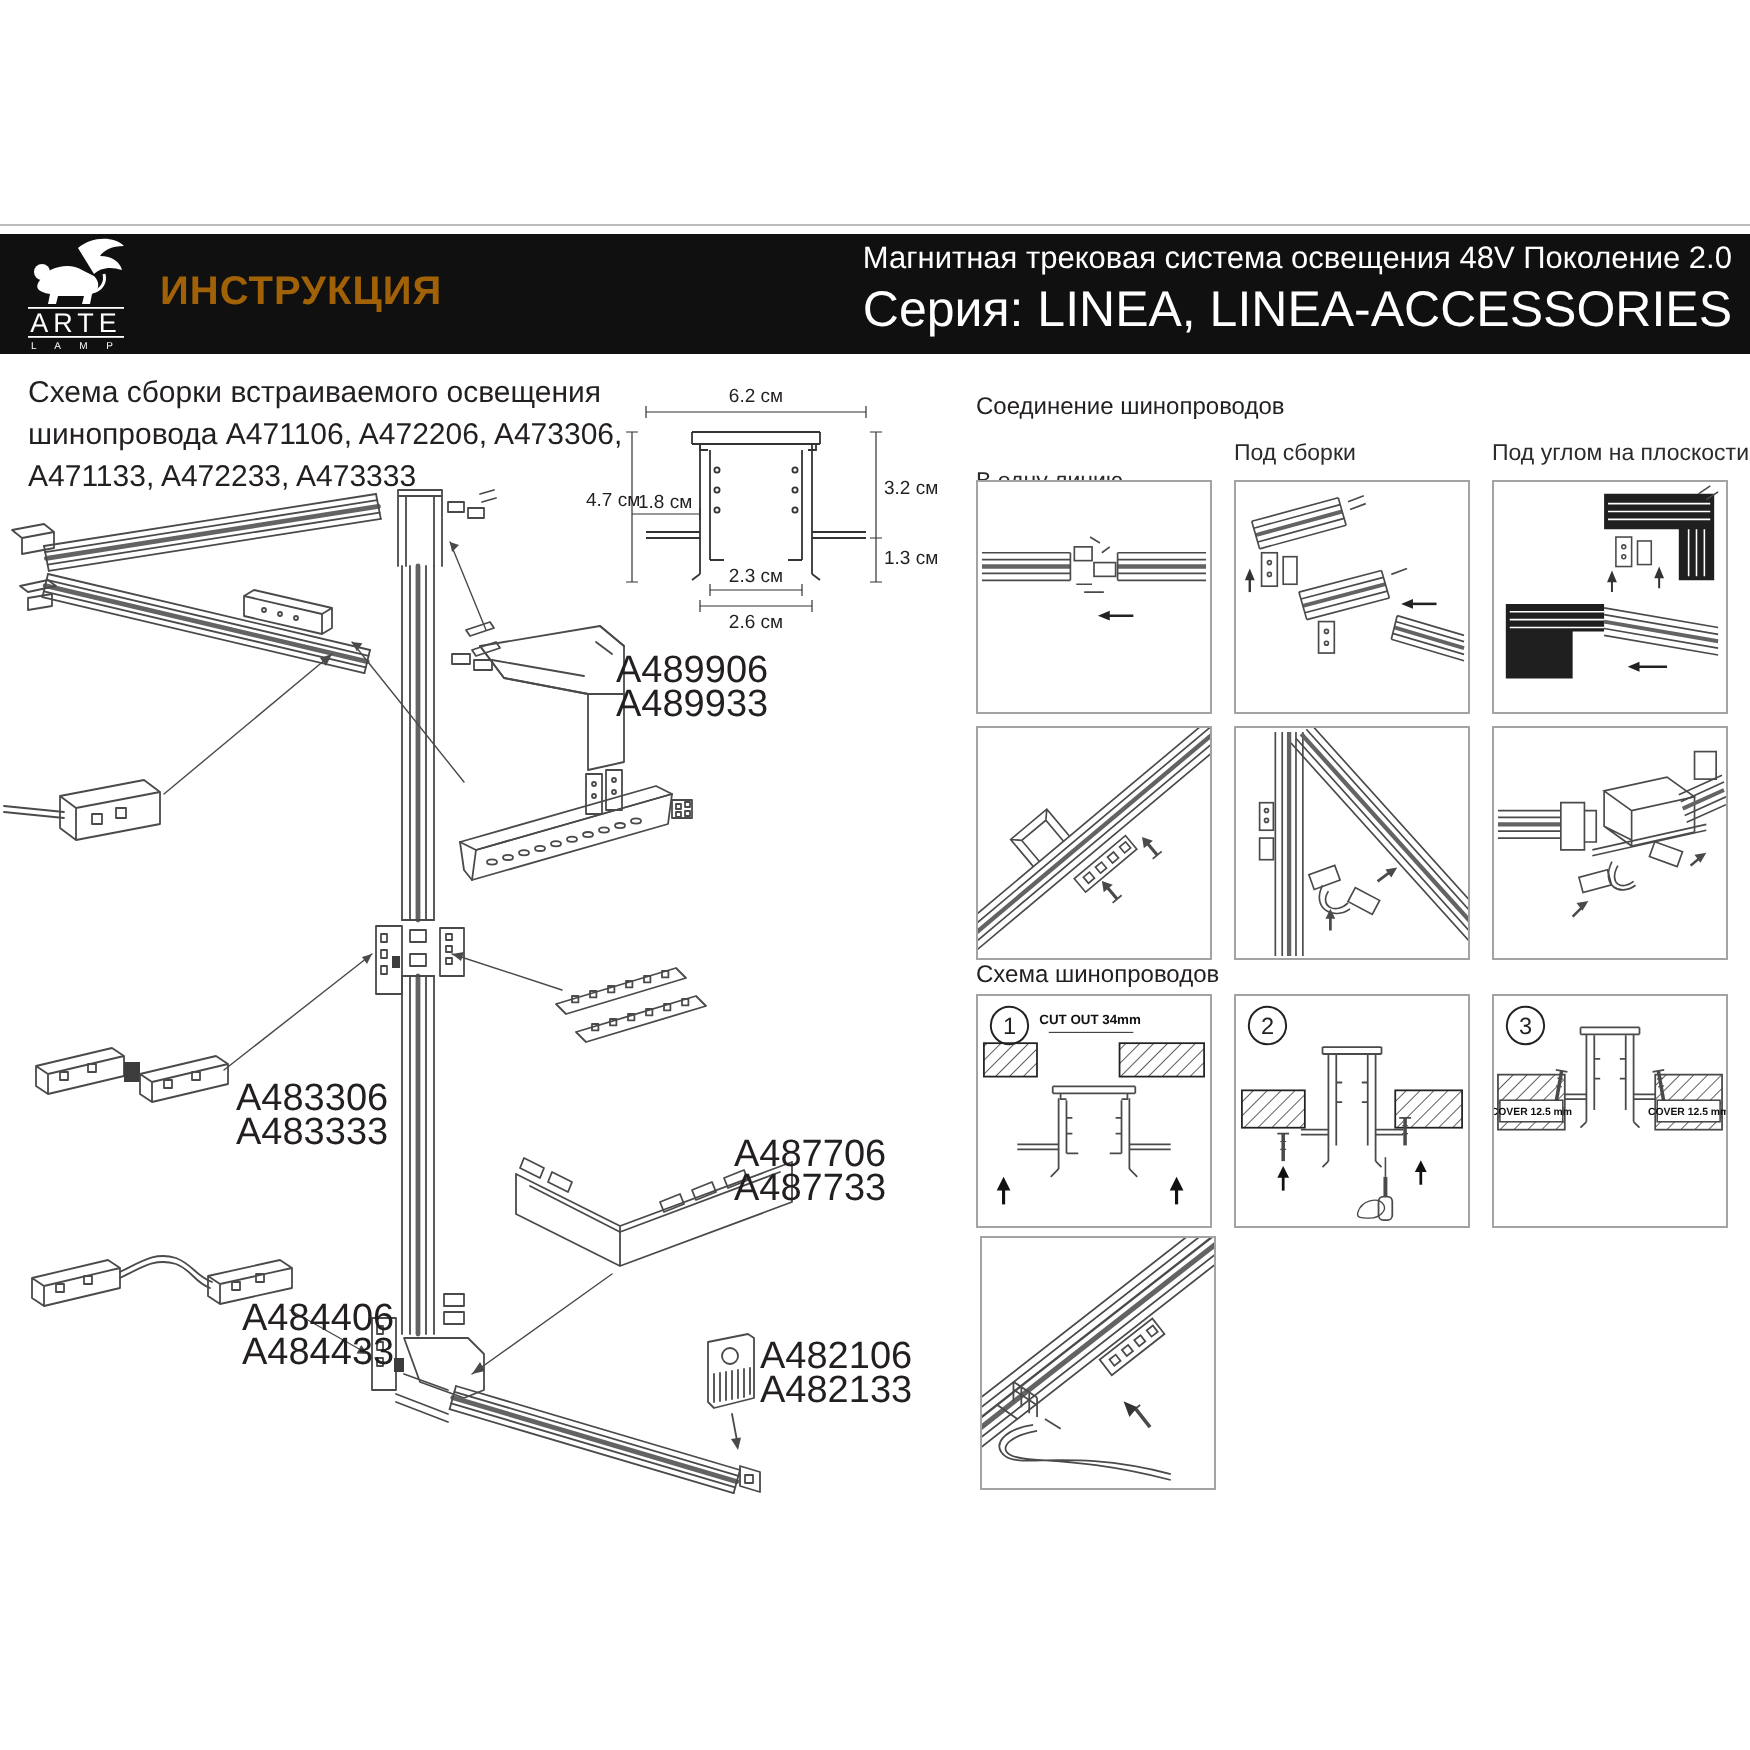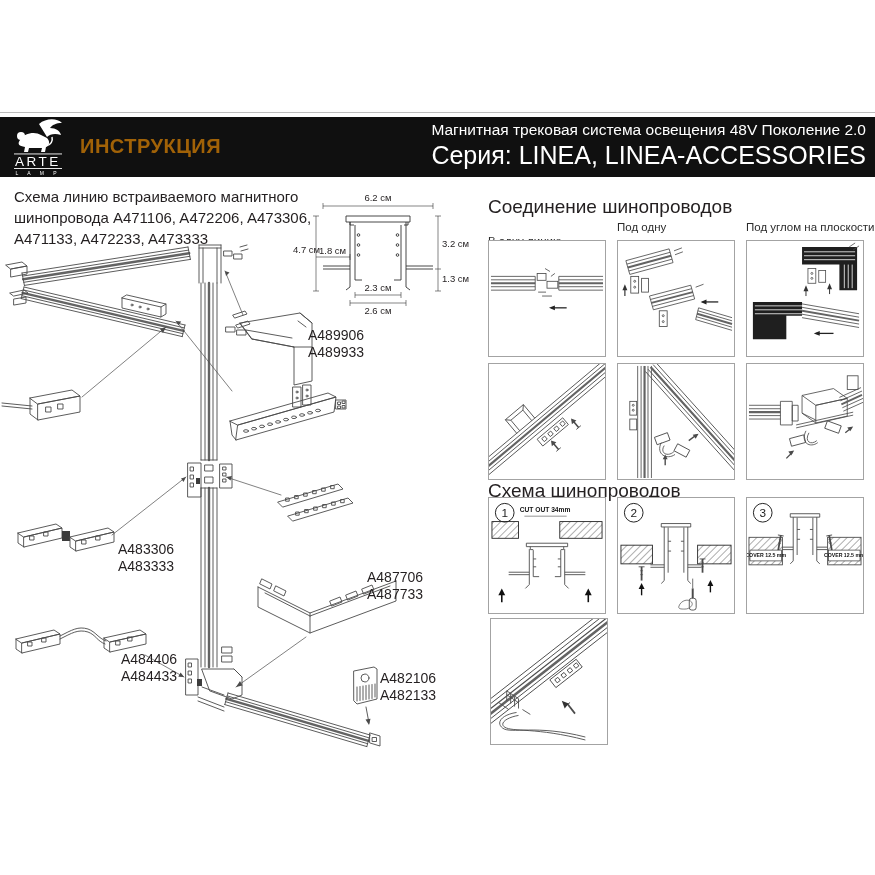--- a/index.html
+++ b/index.html
@@ -4,29 +4,29 @@
 <style>
   *{margin:0;padding:0;box-sizing:border-box}
   html,body{background:#fff}
   .page{position:relative;width:875px;height:875px;background:#fff;overflow:hidden;
         font-family:"Liberation Sans",sans-serif;color:#231f20}
   .abs{position:absolute}
   .topline{position:absolute;left:0;top:112px;width:875px;height:1px;background:#bcbcbc}
   .hdr{position:absolute;left:0;top:117px;width:875px;height:60px;background:#101010}
   .logo{position:absolute;left:8px;top:1px;width:60px;height:50px}
   .doc-title{position:absolute;left:80px;top:18px;font-size:20px;font-weight:bold;color:#a16207;letter-spacing:.5px;white-space:nowrap}
-  .hdr-right{position:absolute;right:9px;top:3px;text-align:left;color:#fff;white-space:nowrap}
+  .hdr-right{position:absolute;right:9px;top:3px;text-align:center;color:#fff;white-space:nowrap}
   .hdr-right .l1{font-size:15.5px;line-height:20px}
   .hdr-right .l2{font-size:25px;line-height:31px}
   .scheme{position:absolute;left:14px;top:186px;font-size:15px;line-height:21px}
   .scheme span{display:block;white-space:nowrap}
-  .callout{position:absolute;font-size:14px;line-height:17px}
+  .callout{position:absolute;font-size:19px;line-height:17px}
   .callout span{display:block;white-space:nowrap}
   .callout.tight{line-height:15px}
-  .sec-title{position:absolute;font-size:19px;white-space:nowrap}
+  .sec-title{position:absolute;font-size:12px;white-space:nowrap}
   .colhdr{position:absolute;font-size:11.5px;white-space:nowrap;color:#2b2b2b}
   .box{position:absolute;width:118px;height:117px;border:1px solid #a3a3a3;background:#fff}
   .box svg{display:block;width:100%;height:100%}
   .bigbox{height:127px}
   svg text{font-family:"Liberation Sans",sans-serif}
 </style>
 </head>
 <body>
 
 <div class="page">
@@ -47,21 +47,21 @@
       </svg>
     </div>
     <div class="doc-title">ИНСТРУКЦИЯ</div>
     <div class="hdr-right">
       <div class="l1">Магнитная трековая система освещения 48V Поколение 2.0</div>
       <div class="l2">Серия: LINEA, LINEA-ACCESSORIES</div>
     </div>
   </div>
 
   <div class="scheme">
-    <span>Схема  линию встраиваемого магнитного</span>
+    <span>Схема  сборки встраиваемого освещения</span>
     <span>шинопровода A471106, A472206, A473306,</span>
     <span>A471133, A472233, A473333</span>
   </div>
 
   <svg class="abs" style="left:0;top:235px" width="480" height="530" viewBox="0 0 480 530">
     <g stroke="#4a4a4a" stroke-width="0.9" fill="none" stroke-linejoin="round" stroke-linecap="round">
 
       <path d="M22,38 L188,12 M22.6,41.1 L188.6,15.1 M23.8,47.3 L189.8,21.3 M24.4,50.4 L190.4,24.4"></path>
       <path d="M23.2,44.2 L189.2,18.2" stroke-width="2.4" stroke="#636363"></path>
       <path d="M22,38 l2.4,12.4 M188,12 l2.4,12.4"></path>
@@ -258,21 +258,21 @@
       <text x="27" y="64">1.8 см</text>
       <text x="150" y="57">3.2 см</text>
       <text x="150" y="92">1.3 см</text>
       <text x="86" y="101" text-anchor="middle">2.3 см</text>
       <text x="86" y="124" text-anchor="middle">2.6 см</text>
     </g>
   </svg>
 
   <div class="sec-title" style="left:488px;top:196px">Соединение шинопроводов</div>
   <div class="colhdr" style="left:488px;top:235px">В одну линию</div>
-  <div class="colhdr" style="left:617px;top:221px">Под одну</div>
+  <div class="colhdr" style="left:617px;top:221px">Под сборки</div>
   <div class="colhdr" style="left:746px;top:221px">Под углом на плоскости</div>
 
   <div class="box" style="left:488px;top:240px">
     <svg viewBox="0 0 118 117">
       <g stroke="#4a4a4a" stroke-width="0.85" fill="none">
         <path d="M2,36 H47 M2,39.5 H47 M2,46.5 H47 M2,50 H47"></path>
         <path d="M2,43 H47" stroke-width="2.2" stroke="#636363"></path>
         <path d="M71,36 H116 M71,39.5 H116 M71,46.5 H116 M71,50 H116"></path>
         <path d="M71,43 H116" stroke-width="2.2" stroke="#636363"></path>
         <path d="M47,36 V50 M71,36 V50"></path>

